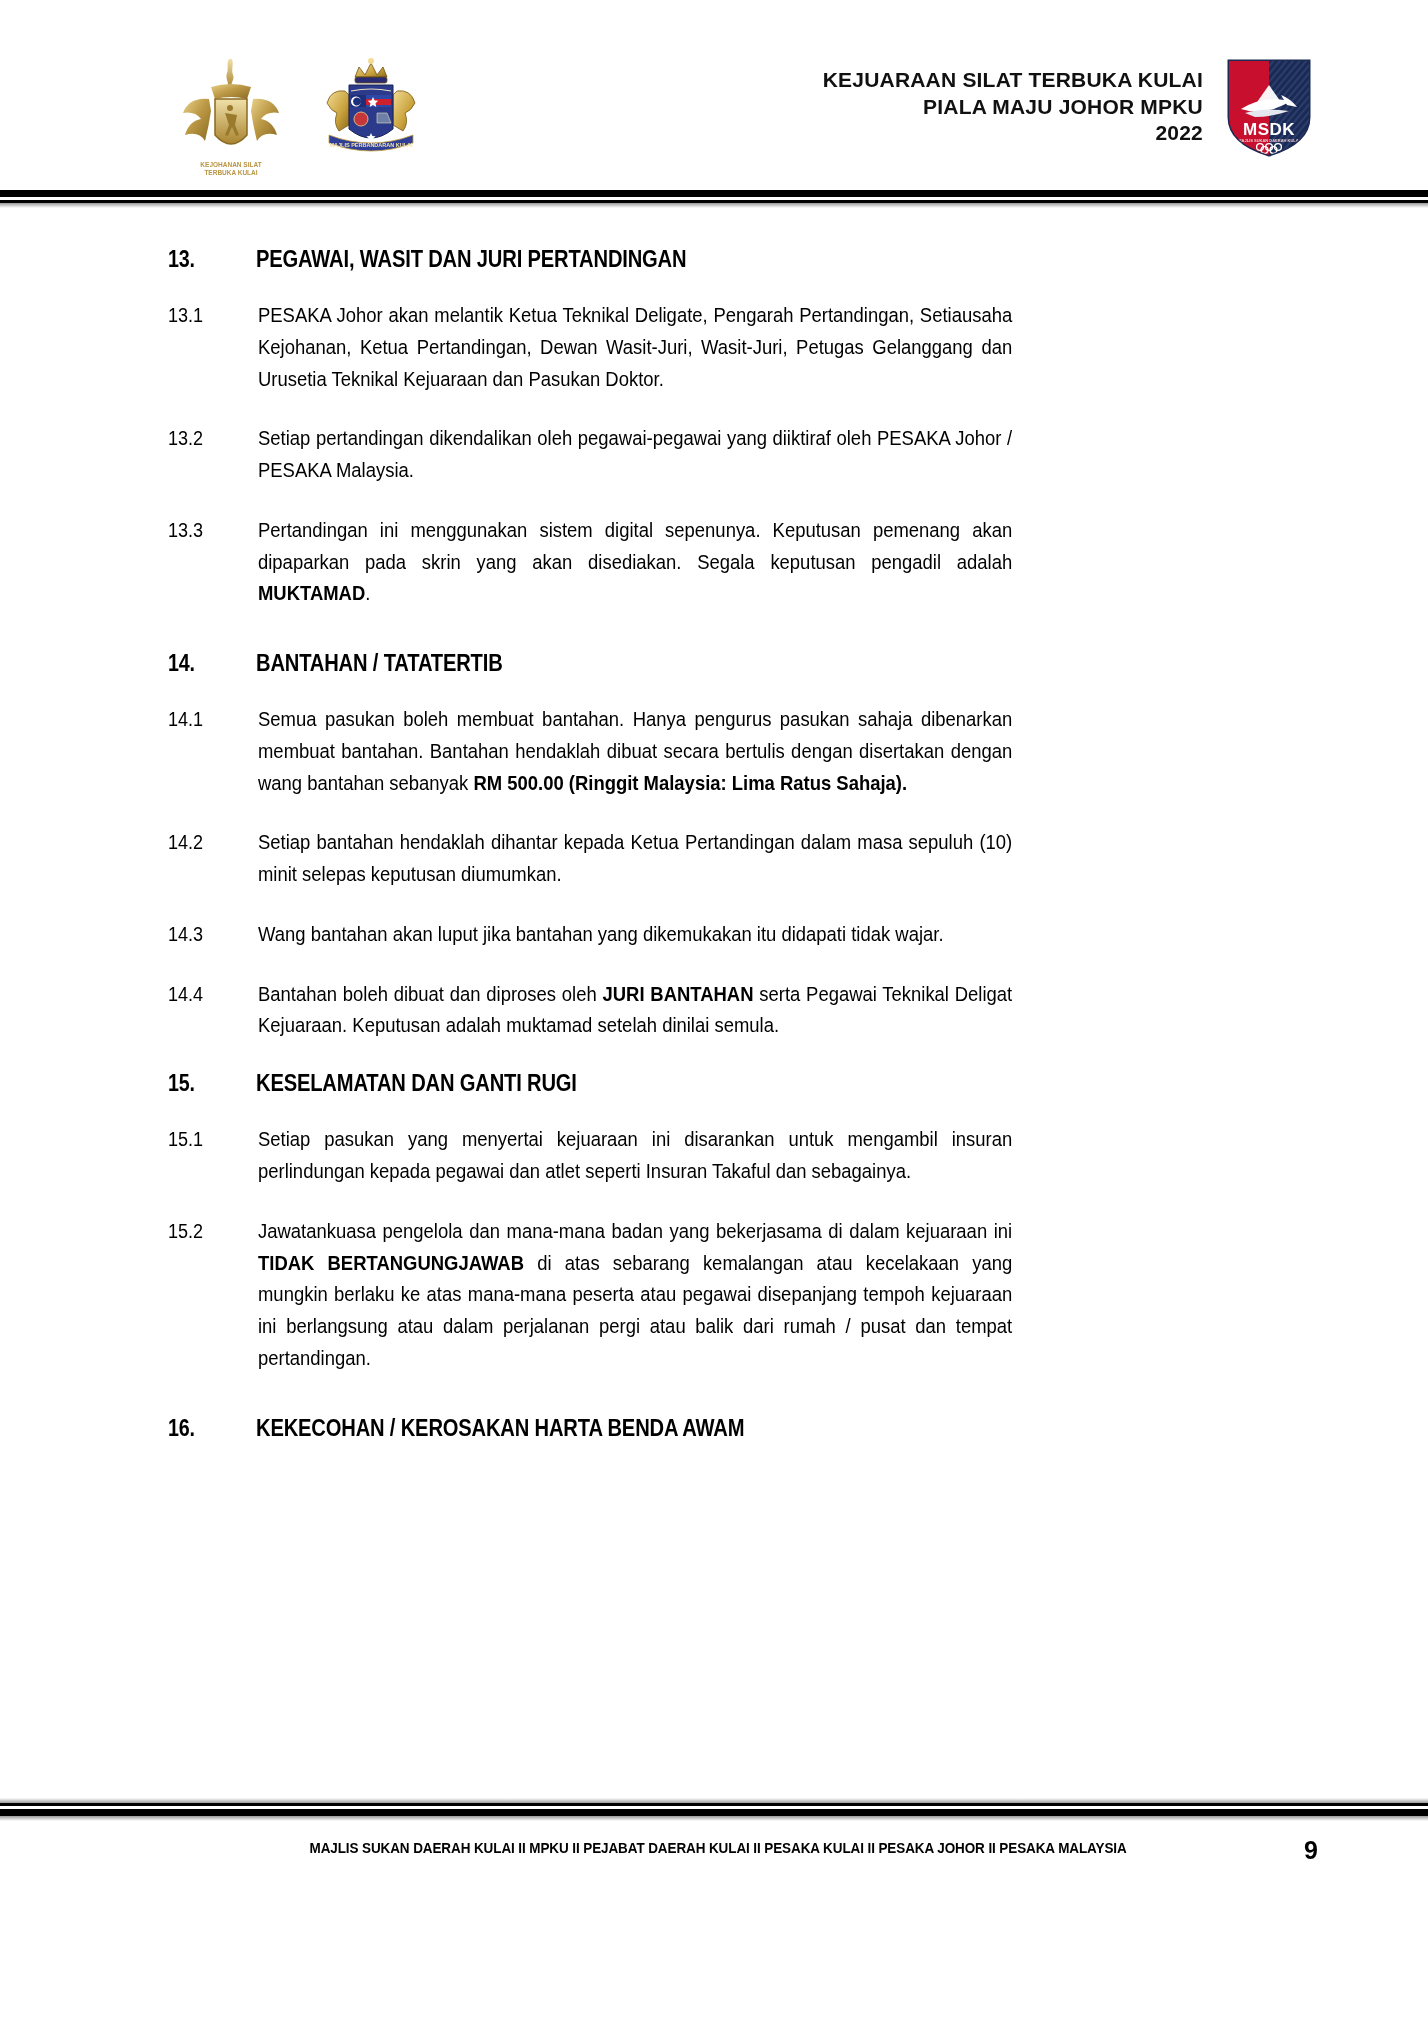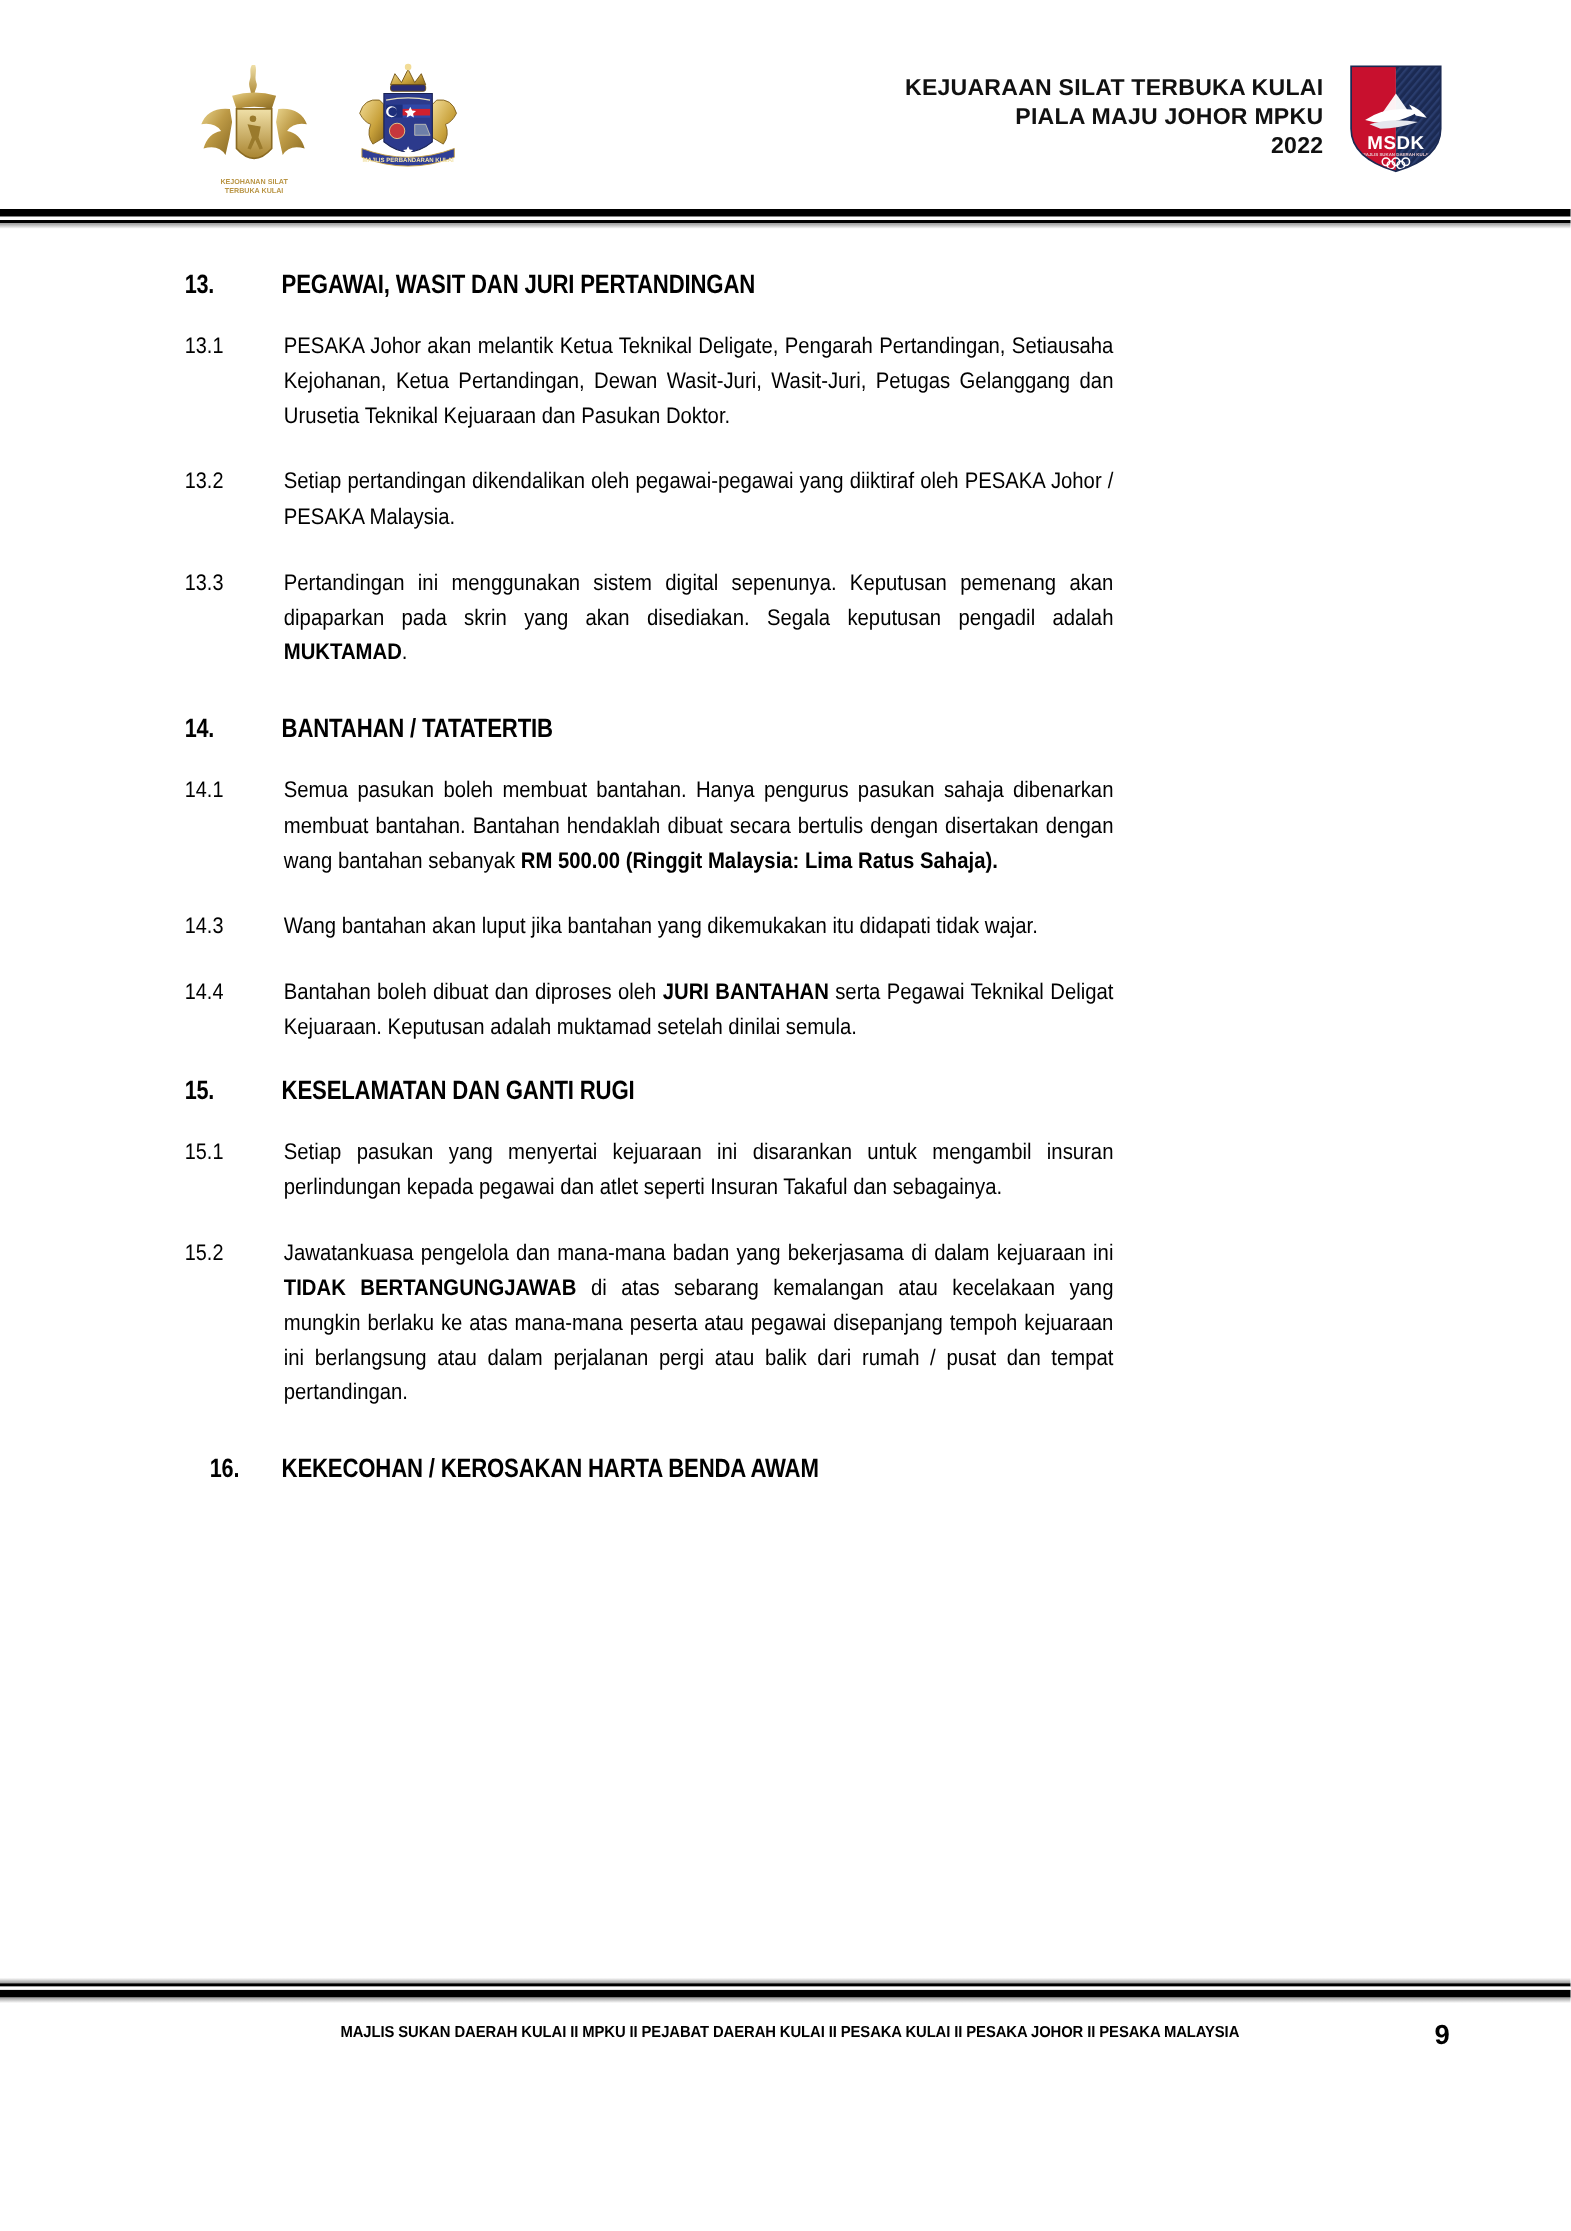--- a/index.html
+++ b/index.html
@@ -158,21 +158,21 @@
     width: 111%;
   }
   .clause .cl-text b {
     font-weight: bold;
   }
 
   
   .sec-13 { margin-top: 0; }
   .sec-14 { margin-top: 40px; }
   .sec-15 { margin-top: 27px; }
-  .sec-16 { margin-top: 40px; text-align: center; }
+  .sec-16 { margin-top: 40px; }
 
   
   .rule-group-bottom {
     position: absolute;
     left: 0;
     top: 1798px;
     width: 1428px;
   }
   .rule-fade-up {
     height: 5px;
@@ -366,20 +366,24 @@
     <div class="section-heading sec-14">
       <span class="sec-num">14.</span>
       <span class="sec-title">BANTAHAN / TATATERTIB</span>
     </div>
 
     <div class="clause">
       <span class="cl-num">14.1</span>
       <span class="cl-text"><span>Semua pasukan boleh membuat bantahan. Hanya pengurus pasukan sahaja dibenarkan membuat bantahan. Bantahan hendaklah dibuat secara bertulis dengan disertakan dengan wang bantahan sebanyak </span><b>RM 500.00 (Ringgit Malaysia: Lima Ratus Sahaja).</b></span>
     </div>
 
+    <div class="clause">
+      <span class="cl-num">14.2</span>
+      <span class="cl-text"><span>Setiap bantahan hendaklah dihantar kepada Ketua Pertandingan dalam masa sepuluh (10) minit selepas keputusan diumumkan.</span></span>
+    </div>
 
     <div class="clause">
       <span class="cl-num">14.3</span>
       <span class="cl-text"><span>Wang bantahan akan luput jika bantahan yang dikemukakan itu didapati tidak wajar.</span></span>
     </div>
 
     <div class="clause">
       <span class="cl-num">14.4</span>
       <span class="cl-text"><span>Bantahan boleh dibuat dan diproses oleh </span><b>JURI BANTAHAN</b><span> serta Pegawai Teknikal Deligat Kejuaraan. Keputusan adalah muktamad setelah dinilai semula.</span></span>
     </div>

